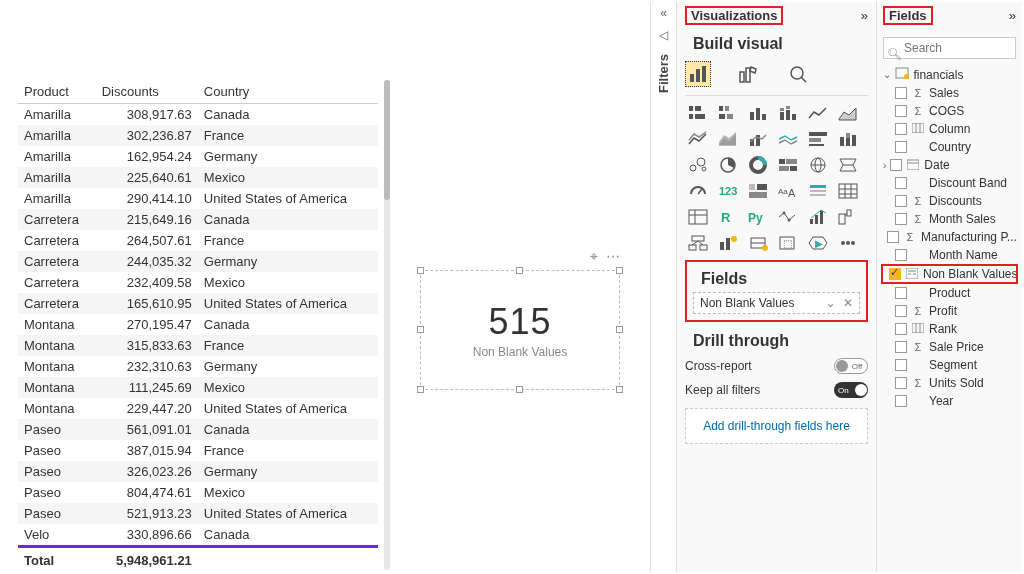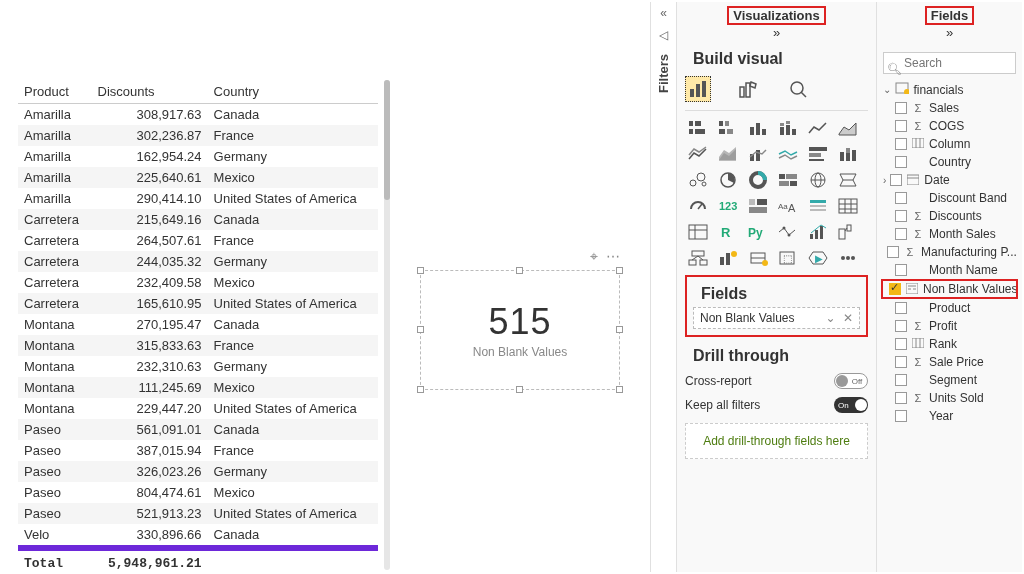--- a/index.html
+++ b/index.html
@@ -4,61 +4,61 @@
 <style>
   * { box-sizing: border-box; margin: 0; padding: 0; }
   body { font-family: "Segoe UI", Arial, sans-serif; font-size: 13px; color: #333; background: #fff; width: 1024px; height: 574px; overflow: hidden; position: relative; }
   .main-area { position: absolute; left: 0; top: 0; width: 650px; height: 574px; padding-top: 30px; }
   .table-wrap { position: absolute; left: 18px; top: 80px; width: 360px; }
   table { border-collapse: collapse; width: 100%; }
   th { text-align: left; font-weight: 400; padding: 4px 6px; border-bottom: 1px solid #ccc; font-size: 13px; }
   td { padding: 3px 6px; font-size: 13px; }
   td.num { text-align: right; }
   tr.alt { background: #f5f5f5; }
-  tr.total td { font-weight: 600; border-top: 6px solid #6d28d9; padding-top: 5px; font-family: Liberation Mono, monospace; }
+  tr.total td { font-weight: 600; border-top: 3px solid #6d28d9; padding-top: 5px; }
   .tbl-scroll { position:absolute; right:-12px; top:0; width:6px; height:490px; background:#e6e6e6; border-radius:3px; }
   .tbl-thumb { position:absolute; top:0; width:6px; height:120px; background:#bbb; border-radius:3px; }
 
   .card-outer { position: absolute; left: 420px; top: 270px; width: 200px; height: 120px; }
   .card-sel { position: absolute; inset: 0; border: 1px dashed #bbb; }
   .card-sel .h { position:absolute; width:7px; height:7px; background:#fff; border:1px solid #999; }
   .card-sel .tl{top:-4px;left:-4px}.card-sel .tr{top:-4px;right:-4px}.card-sel .bl{bottom:-4px;left:-4px}.card-sel .br{bottom:-4px;right:-4px}
   .card-sel .tm{top:-4px;left:50%;margin-left:-4px}.card-sel .bm{bottom:-4px;left:50%;margin-left:-4px}
   .card-sel .ml{left:-4px;top:50%;margin-top:-4px}.card-sel .mr{right:-4px;top:50%;margin-top:-4px}
   .card-icons { position:absolute; right:0; top:-22px; color:#888; font-size:14px; display:flex; gap:8px;}
   .card-inner { position:absolute; inset:6px; display:flex; flex-direction:column; align-items:center; justify-content:center; }
   .card-val { font-size: 36px; font-weight: 500; color:#333; letter-spacing:1px;}
   .card-lbl { font-size: 12px; color: #888; margin-top:2px;}
 
   
   .filters-tab { position:absolute; left:650px; top:2px; width:26px; height:570px; border-left:1px solid #e0e0e0; }
   .filters-tab .coll { font-size:12px; color:#666; padding:4px 0; text-align:center;}
   .filters-tab .vlabel { writing-mode: vertical-rl; transform: rotate(180deg); font-weight:600; font-size:13px; color:#444; margin:8px auto; }
 
   .viz-pane { position:absolute; left:676px; top:2px; width:200px; height:570px; border-left:1px solid #e0e0e0; padding:2px 8px; background:#f9f9f9;}
-  .pane-head { display:flex; justify-content:space-between; align-items:center; padding:2px 0 6px;flex-direction:column; }
+  .pane-head { display:flex; justify-content:space-between; align-items:center; padding:2px 0 6px; }
   .pane-title { font-weight:600; font-size:13px; }
   .red { border:2px solid #d22; padding:0 4px; }
   .subhead { font-weight:600; font-size:16px; margin:4px 8px;}
   .tab-icons { display:flex; gap:24px; padding:4px 0 8px; align-items:center; }
   .tab-icons .ti { width:26px; height:26px; display:flex; align-items:center; justify-content:center;}
   .tab-icons .sel { background:#ffe9a8; border:1px dotted #333; }
   .viz-grid { display:grid; grid-template-columns: repeat(6, 26px); gap:4px; margin-bottom:6px;}
   .viz-cell { width:26px; height:22px; display:flex; align-items:center; justify-content:center; color:#c2410c; font-size:14px;}
   .viz-cell svg { display:block; }
   .fields-sec { border:2px solid #d22; padding:4px 6px 6px; margin-top:6px;}
   .fieldwell { border:1px dashed #bbb; background:#fff; padding:3px 6px; font-size:12px; display:flex; justify-content:space-between; align-items:center; margin-top:4px;}
   .drill { margin-top:10px; font-size:12px; }
   .drill .row { display:flex; justify-content:space-between; align-items:center; padding:4px 0;}
   .toggle { width:34px; height:16px; border-radius:8px; position:relative; font-size:9px; display:flex; align-items:center; justify-content:center; color:#fff;}
   .toggle.off{ background:#fff; border:1px solid #999; color:#666;}
   .toggle.off::before{content:"";position:absolute;left:1px;width:12px;height:12px;border-radius:50%;background:#999;}
   .toggle.on{ background:#333; justify-content:flex-start; padding-left:4px;}
   .toggle.on::after{content:"";position:absolute;right:1px;width:12px;height:12px;border-radius:50%;background:#fff;}
-  .drill-add { border:1px dashed #ccc; padding:10px; text-align:center; color:#4d7c0f; font-size:12px; margin-top:6px; background:#fff;}
+  .drill-add { border:1px dashed #ccc; padding:10px; text-align:center; color:#0369a1; font-size:12px; margin-top:6px; background:#fff;}
 
   .fields-pane { position:absolute; left:876px; top:2px; width:146px; height:570px; border-left:1px solid #e0e0e0; padding:2px 6px; background:#f9f9f9;}
   .search { width:100%; margin:6px 0; border:1px solid #ccc; padding:3px 4px 3px 20px; font-size:12px; background:#fff; position:relative;}
   .search-icon { position:absolute; left:10px; margin-top:-18px; color:#888; font-size:12px;}
   .tree { font-size:12px; }
   .tree-row { display:flex; align-items:center; gap:4px; padding:2px 0; white-space:nowrap; overflow:hidden;}
   .tree-row .cb { width:12px; height:12px; border:1px solid #999; background:#fff; flex-shrink:0;}
   .tree-row .cb.checked { background:#f3b816; border-color:#f3b816; position:relative;}
   .tree-row .cb.checked::after{content:"✓";position:absolute;top:-3px;left:0;font-size:11px;color:#333;}
   .tree-row.highlight { border:2px solid #d22; margin:0 -2px; padding:1px 2px;}

